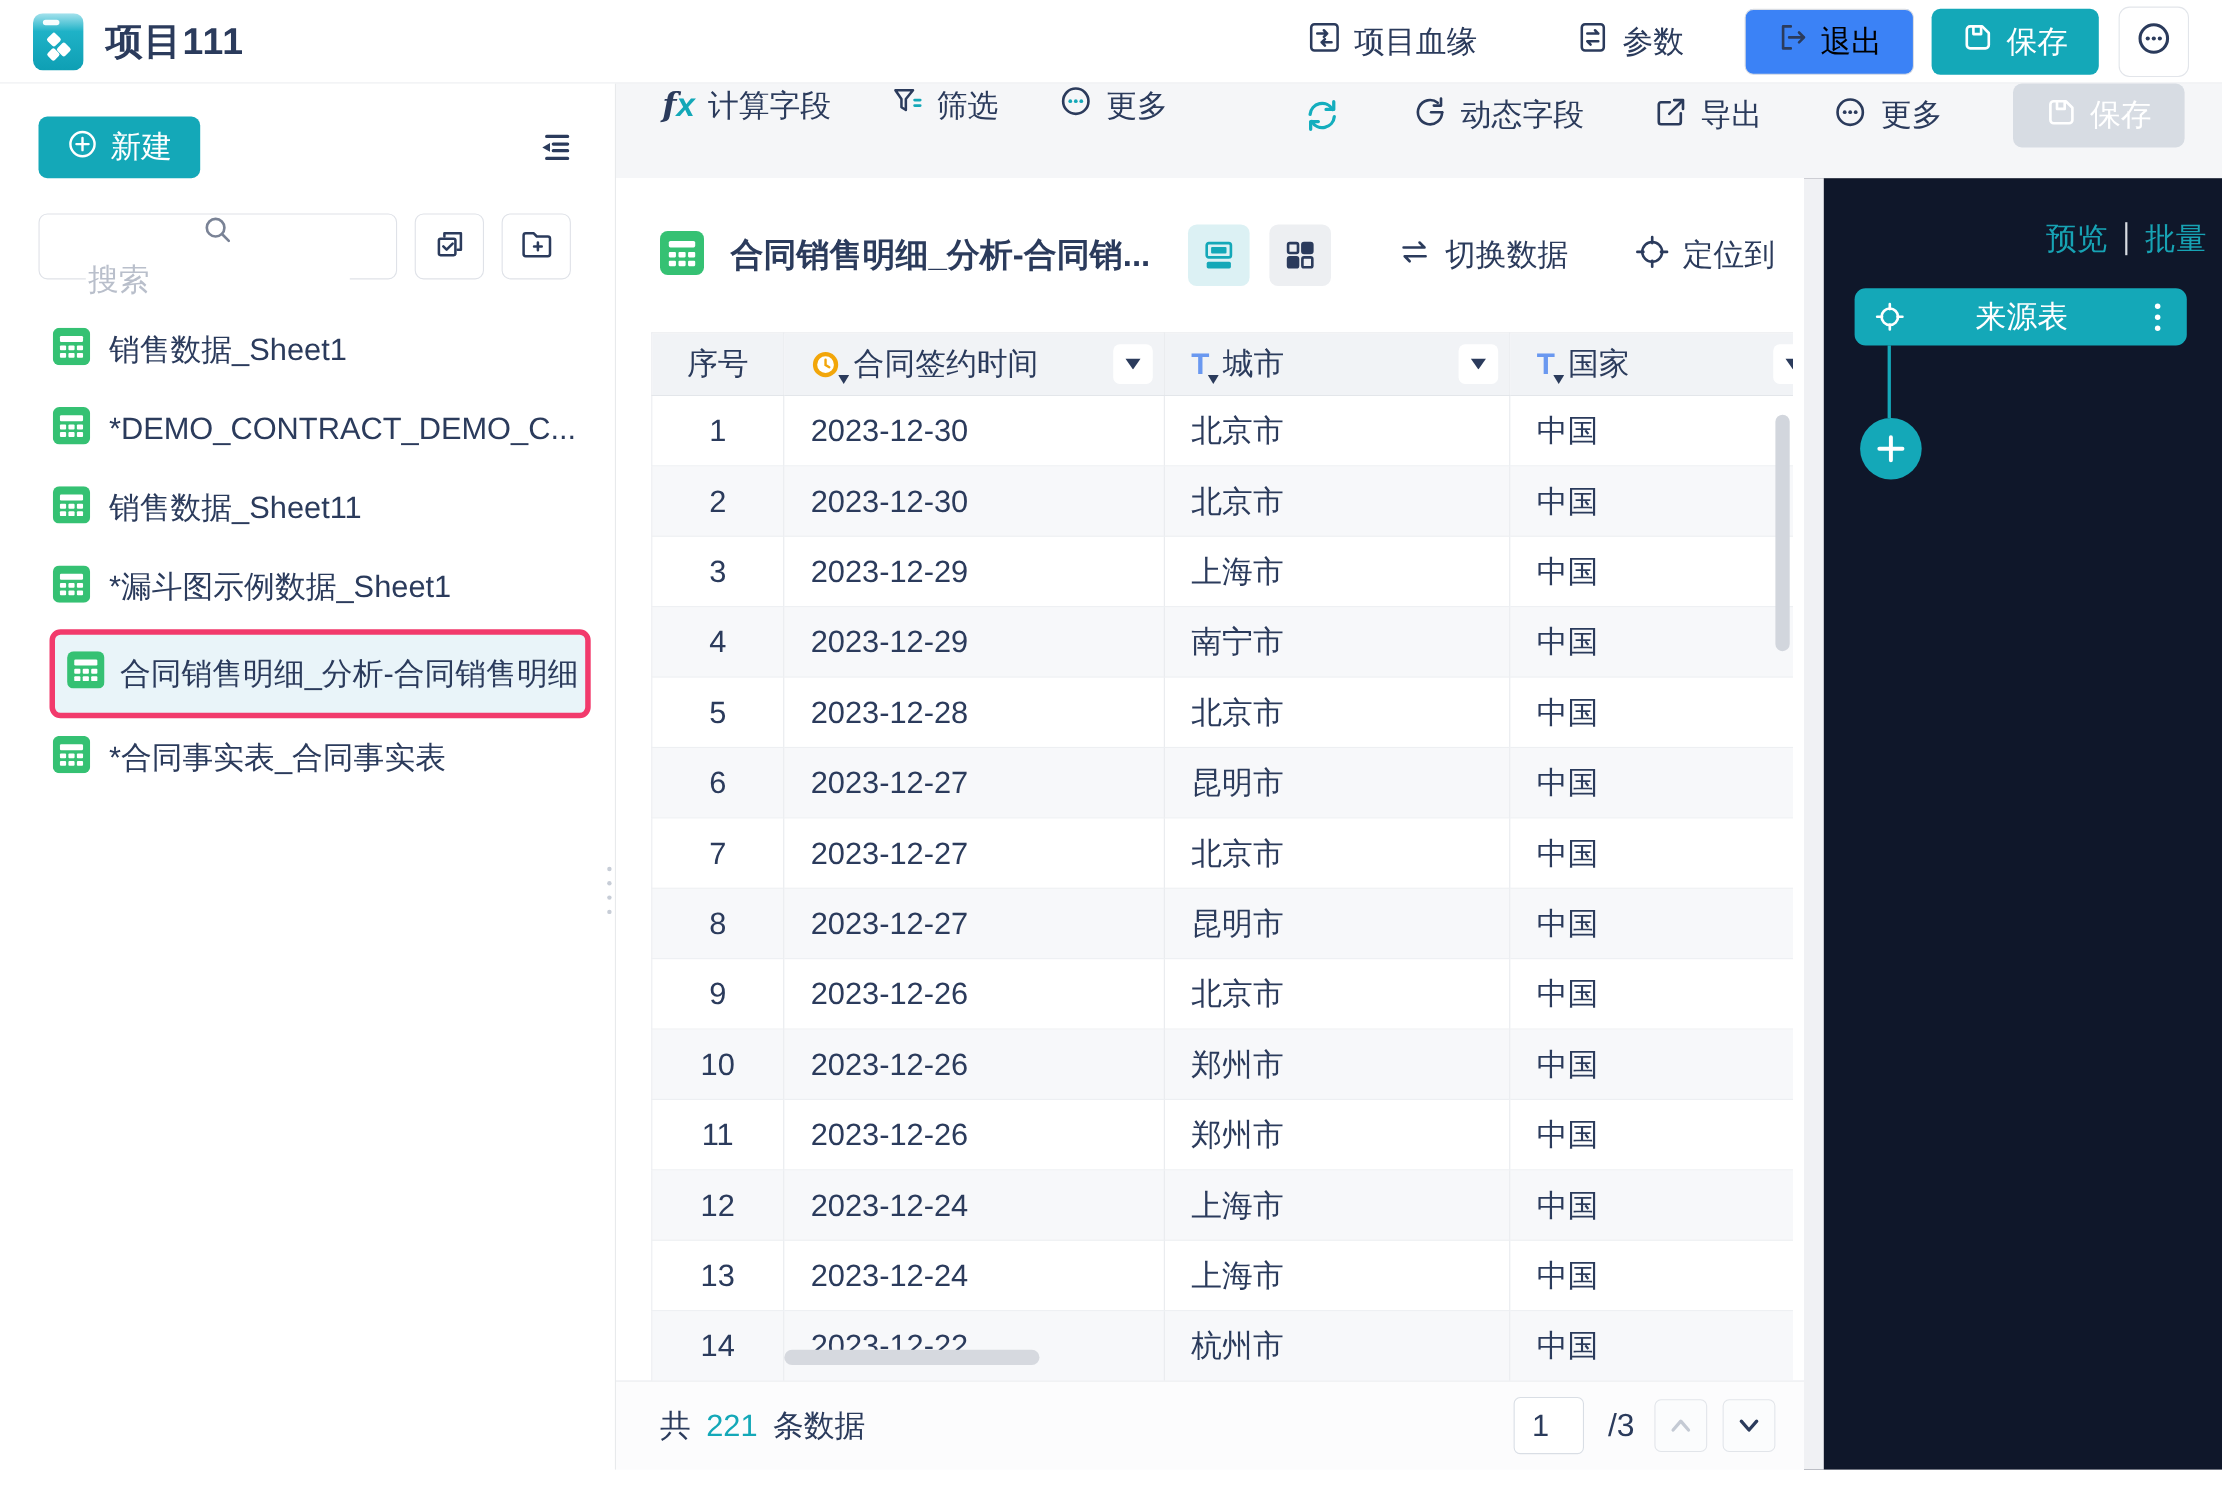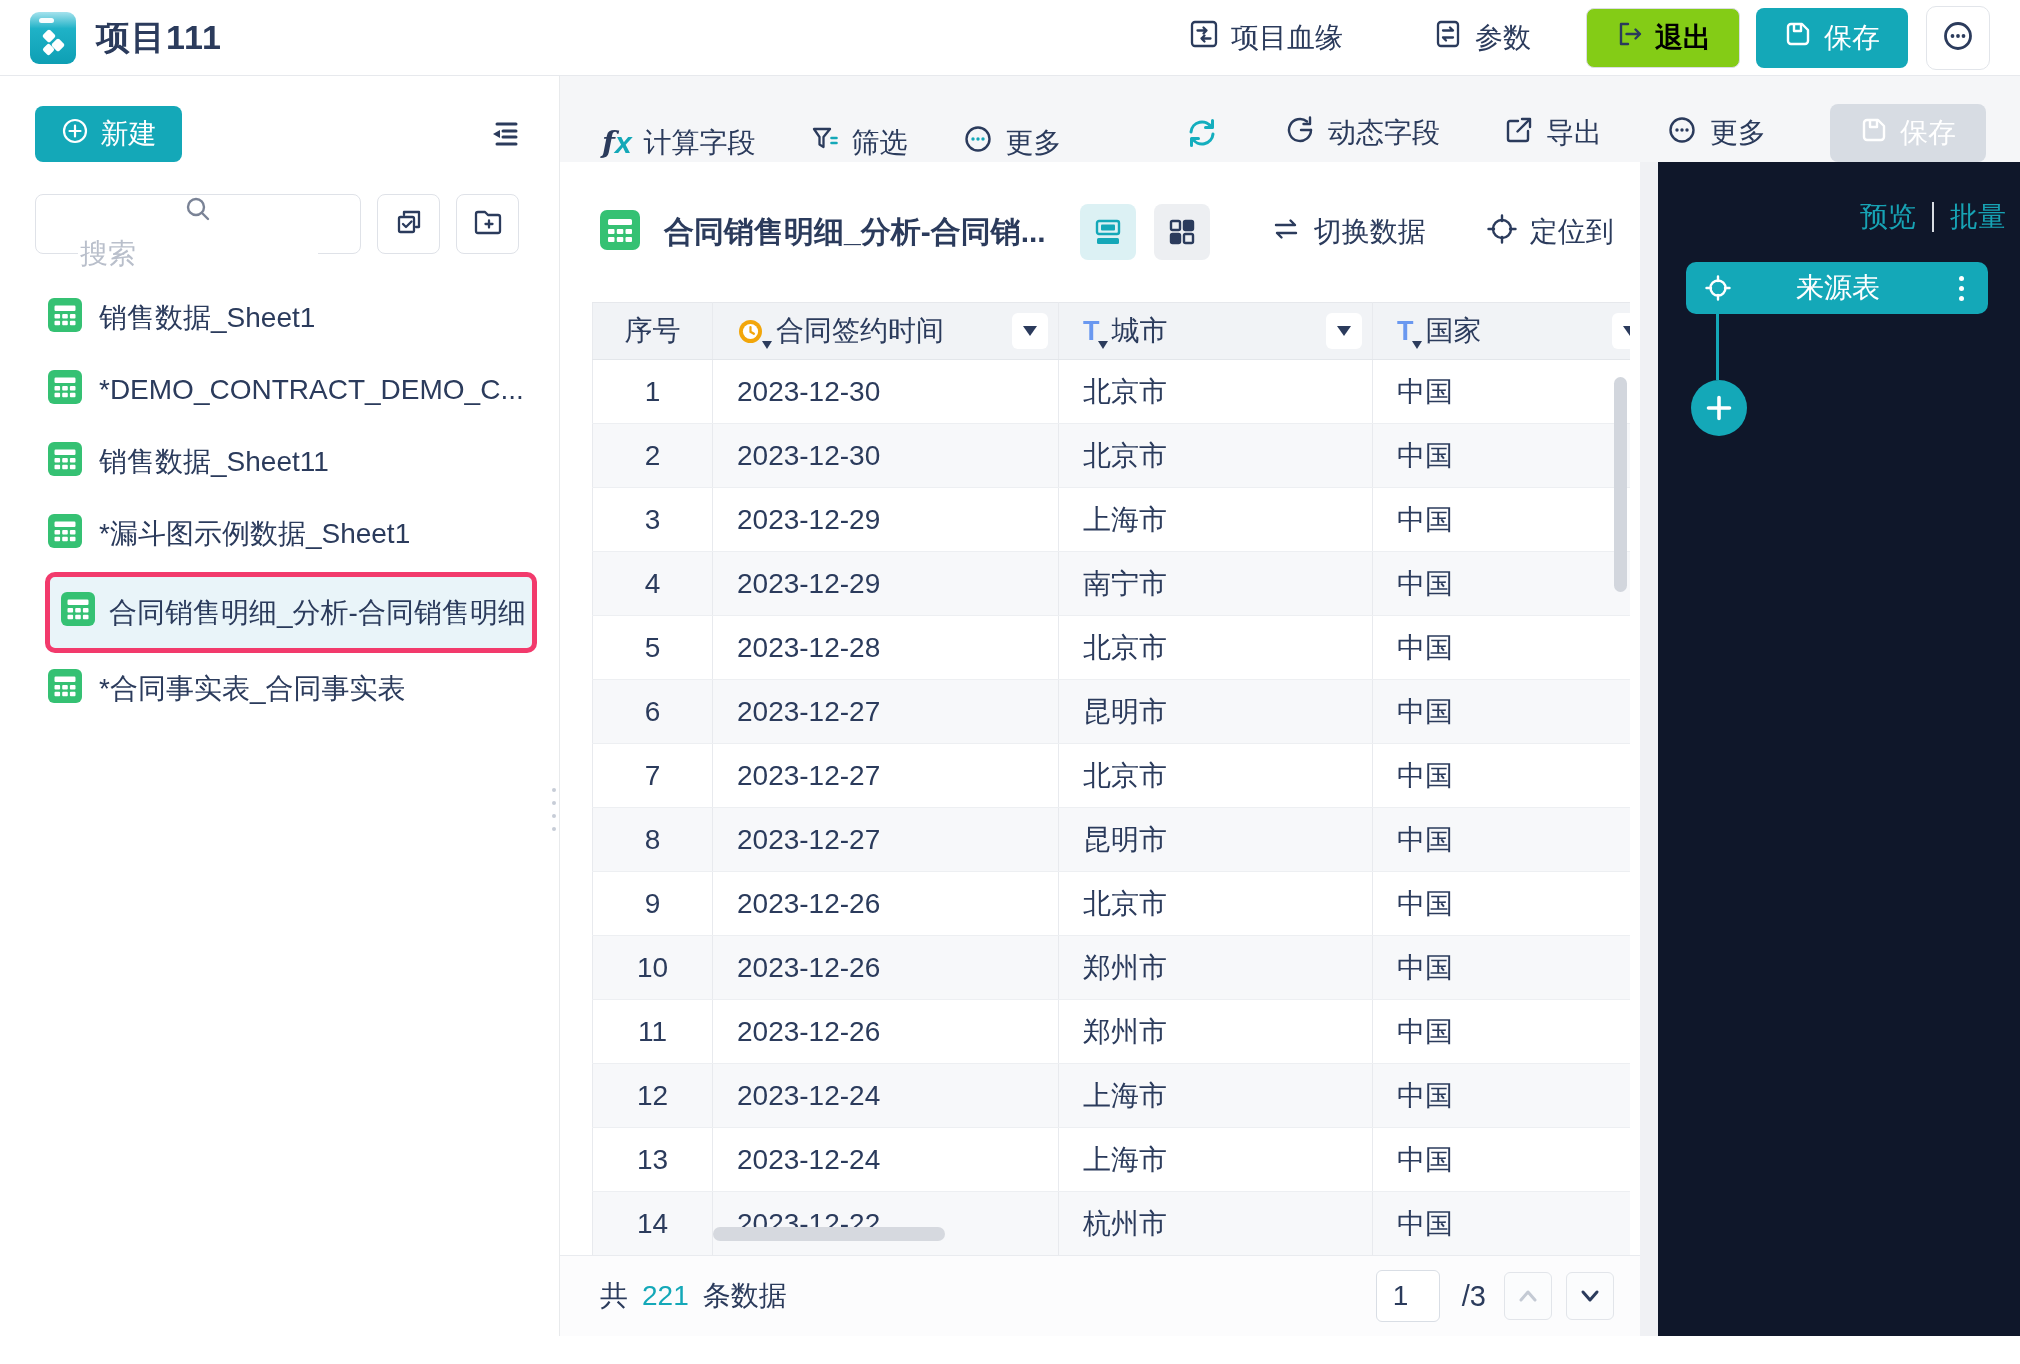--- a/index.html
+++ b/index.html
@@ -7,21 +7,21 @@
   .app{width:2020px;height:1364px;position:relative;overflow:hidden;background:#fff;color:#2B3B5C;}
 
   
   .topbar{height:76px;display:flex;align-items:center;padding:0 30px;border-bottom:1px solid #E7E9ED;background:#fff;}
   .logo{width:46px;height:52px;flex:0 0 auto;}
   .app-title{font-size:34px;font-weight:bold;margin-left:20px;letter-spacing:1px;}
   .topbar-right{margin-left:auto;display:flex;align-items:center;}
   .menu-item{display:flex;align-items:center;gap:12px;font-size:28px;cursor:pointer;margin-left:90px;}
   .menu-item svg{flex:0 0 auto;}
   .btn{display:flex;align-items:center;gap:12px;font-size:28px;border-radius:8px;height:60px;padding:0 28px;cursor:pointer;}
-  .btn-outline{border:1px solid #DADDE3;background:#84cc16;margin-left:55px;font-weight:bold;}
+  .btn-outline{border:1px solid #DADDE3;background:#3b82f6;margin-left:55px;}
   .btn-teal{background:#14A8B8;color:#fff;border:none;margin-left:16px;}
   .btn-ellipsis{width:64px;height:64px;border:1px solid #E2E5EA;border-radius:10px;background:#fff;display:flex;align-items:center;justify-content:center;margin-left:18px;cursor:pointer;}
 
   
   .body{display:flex;height:1260px;}
 
   
   .sidebar{width:560px;flex:0 0 auto;border-right:1px solid #E8EAEC;background:#fff;position:relative;}
   .new-row{display:flex;align-items:center;justify-content:space-between;padding:30px 30px 0 35px;}
   .btn-new{width:147px;height:56px;background:#14A8B8;color:#fff;font-size:28px;border:none;border-radius:8px;display:flex;align-items:center;justify-content:center;gap:12px;cursor:pointer;}
@@ -33,21 +33,21 @@
   .icon-btn{width:63px;height:60px;border:1px solid #DFE2E8;border-radius:8px;background:#fff;display:flex;align-items:center;justify-content:center;cursor:pointer;}
   .side-list{margin-top:28px;}
   .side-item{height:72px;display:flex;align-items:center;gap:17px;padding-left:48px;font-size:28px;cursor:pointer;white-space:nowrap;}
   .side-item .tbl-ic{flex:0 0 auto;}
   .side-item.selected{height:81px;margin:2px 22px 0 45px;padding-left:11px;border:5px solid #F23A6C;border-radius:10px;background:#E9F4F9;gap:14px;font-size:28px;}
   .drag-dots{position:absolute;right:3px;top:712px;display:flex;flex-direction:column;gap:9px;}
   .drag-dots i{width:4px;height:4px;border-radius:50%;background:#C7CDD7;}
 
   
   .main{flex:1;display:flex;flex-direction:column;min-width:0;}
-  .toolbar{height:86px;background:#F5F6F8;display:flex;align-items:flex-end;padding:0 34px 0 42px;flex:0 0 auto;}
+  .toolbar{height:86px;background:#F5F6F8;display:flex;align-items:flex-start;padding:0 34px 0 42px;flex:0 0 auto;}
   .tb-item{display:flex;align-items:center;gap:12px;font-size:28px;cursor:pointer;white-space:nowrap;}
   .tb-left{display:flex;align-items:center;gap:54px;}
   .tb-right{margin-left:auto;display:flex;align-items:center;gap:64px;}
   .btn-save-disabled{background:#D7DCE3;color:#fff;font-size:28px;height:58px;padding:0 30px;border:none;border-radius:8px;display:flex;align-items:center;gap:12px;cursor:not-allowed;}
   .fx{font-family:"DejaVu Serif",serif;font-style:italic;font-size:30px;font-weight:bold;}
   .fx .x{color:#14A8B8;}
 
   .content{flex:1;display:flex;min-height:0;}
   .table-card{width:1080px;flex:0 0 auto;background:#fff;display:flex;flex-direction:column;}
   .right-panel{flex:1;background:#0f172a;border-left:18px solid #F0F1F4;position:relative;}

